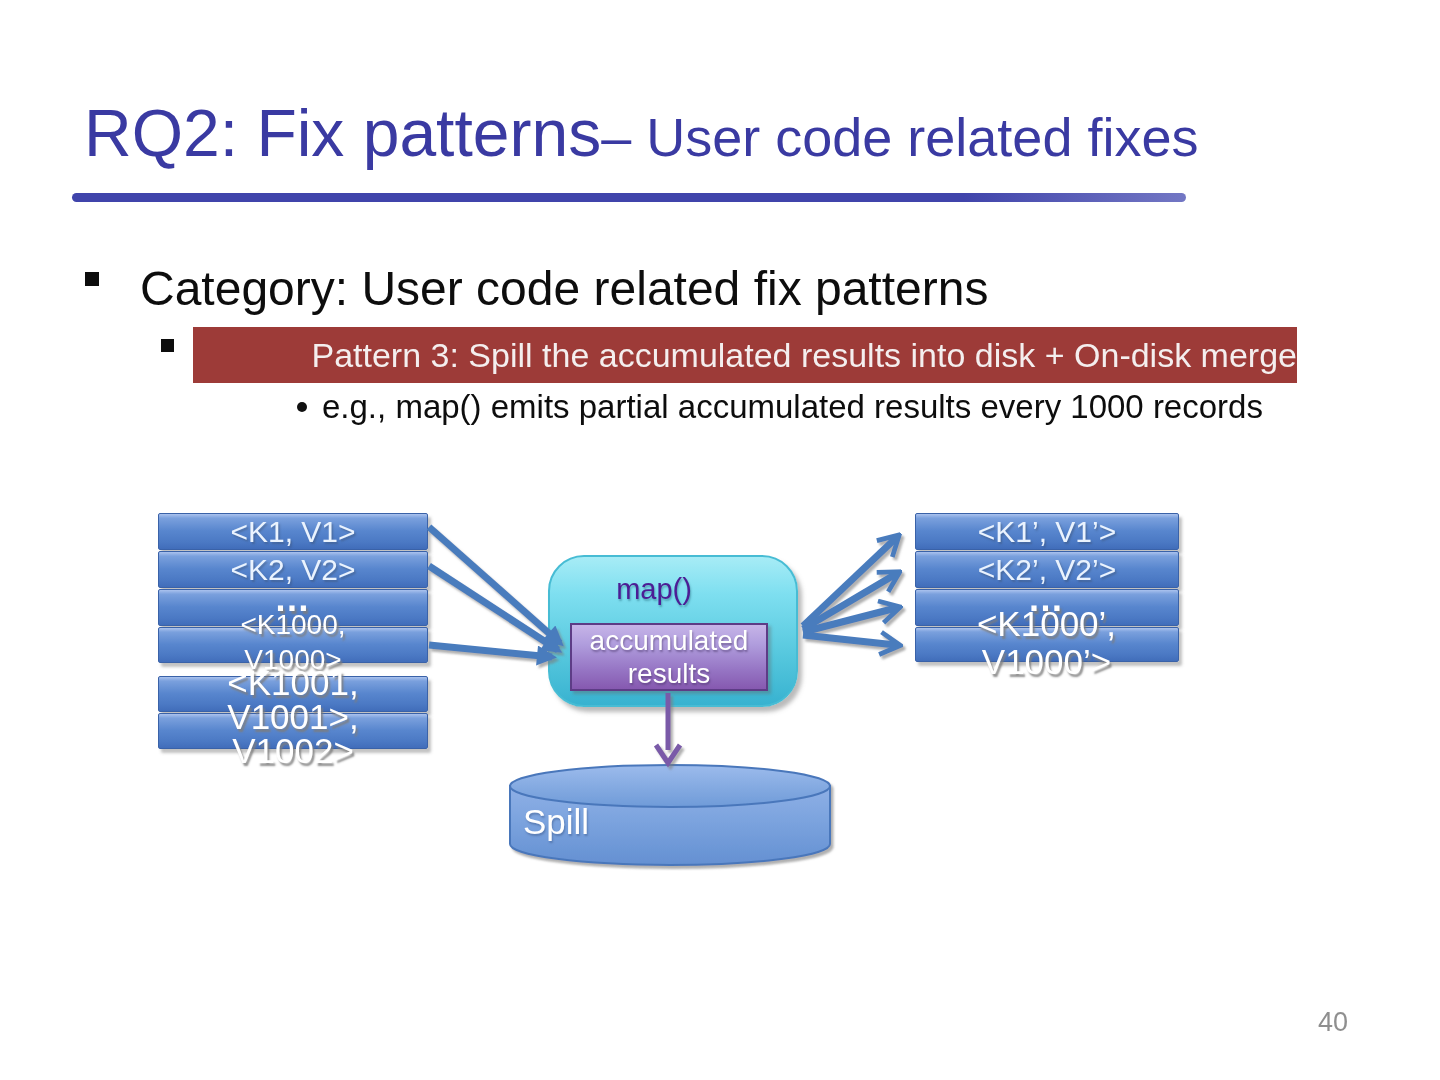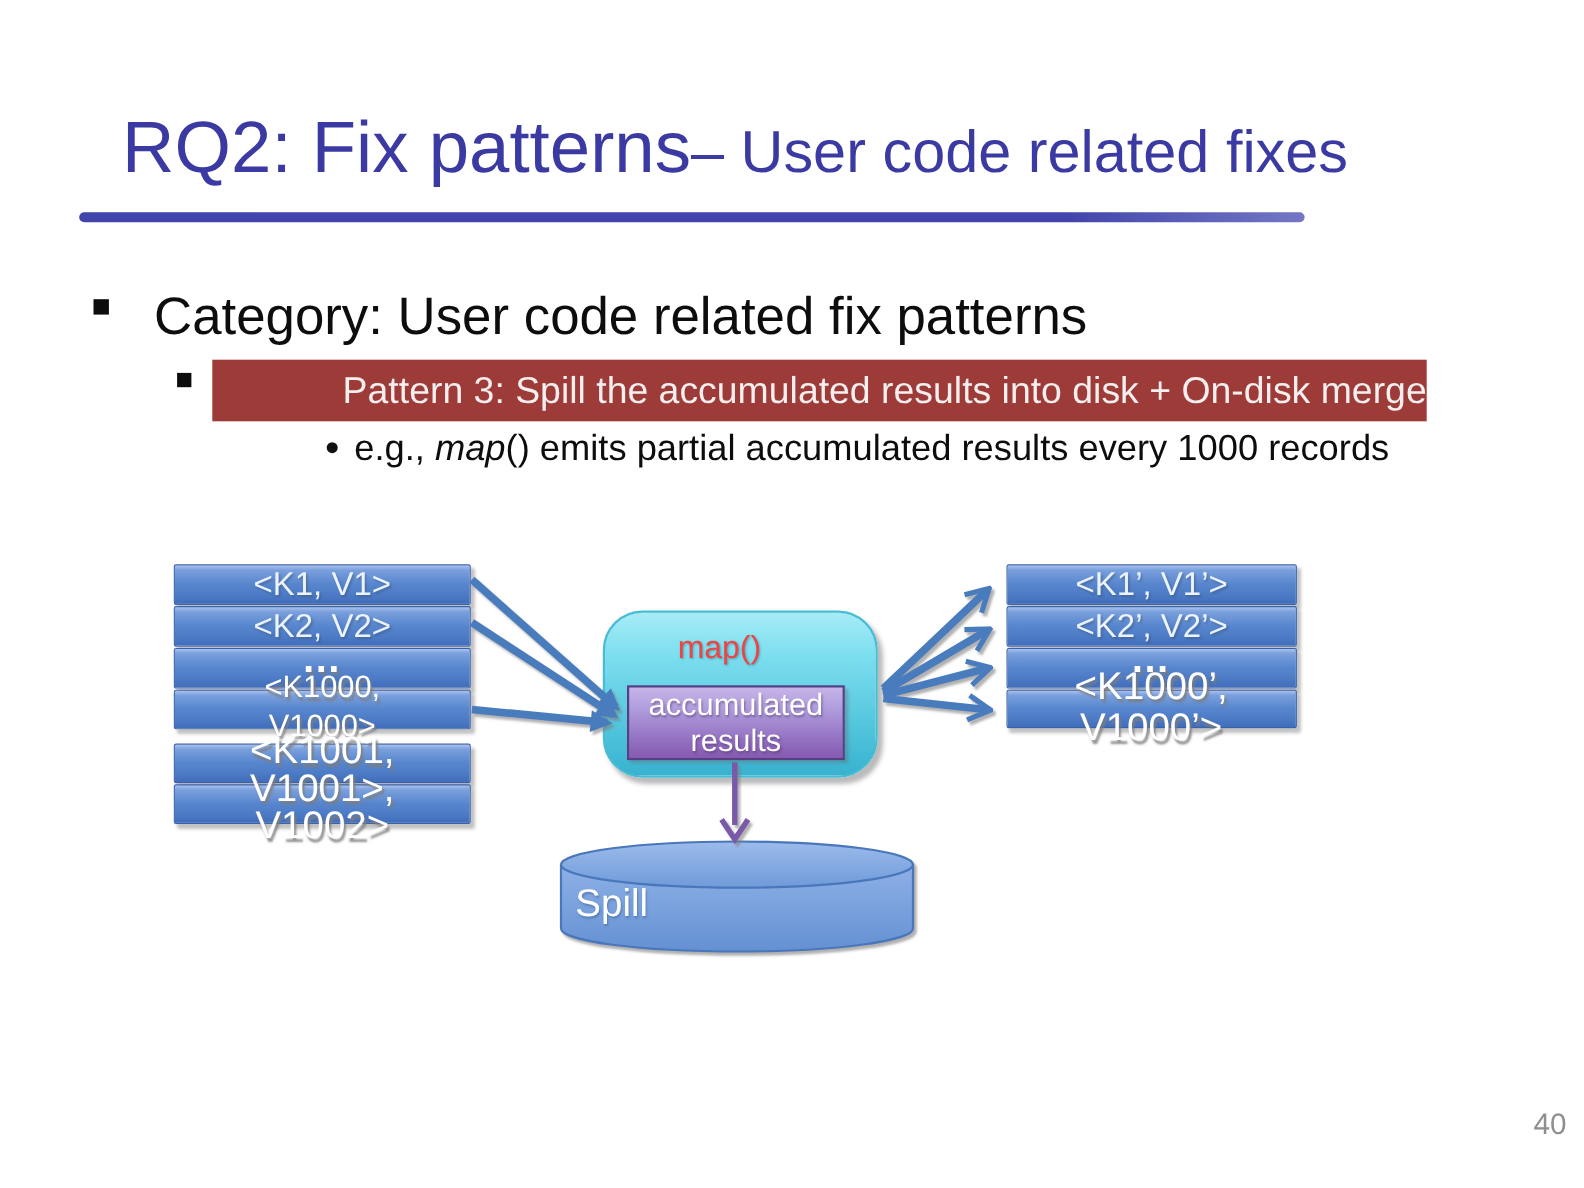--- a/index.html
+++ b/index.html
@@ -1,35 +1,35 @@
 <!DOCTYPE html>
 <html><head>
 <meta charset="utf-8">
 <style>
   html,body{margin:0;padding:0;background:#fff;}
   .slide{position:relative;width:1440px;height:1080px;background:#ffffff;overflow:hidden;
          font-family:"Liberation Sans","DejaVu Sans",sans-serif;}
 
   
   .title{position:absolute;left:84px;top:98px;color:#3a3aa2;white-space:nowrap;line-height:1.08;}
-  .title-main{font-size:66px;margin-left:27px;}
+  .title-main{font-size:66px;}
   .title-sub{font-size:54px;}
   .title-underline{position:absolute;left:72px;top:193px;width:1114px;height:9px;border-radius:5px;
          background:linear-gradient(90deg,#4044ab 0%,#4044ab 80%,#7377c4 100%);}
 
   
   .sq{position:absolute;background:#0d0d0d;}
   .sq.lvl1{left:85px;top:272px;width:14px;height:14px;}
   .sq.lvl2{left:161px;top:339px;width:13px;height:13px;}
   .category-text{position:absolute;left:140px;top:261px;font-size:48px;color:#0d0d0d;white-space:nowrap;}
   .pattern-box{position:absolute;left:193px;top:327px;width:1104px;height:56px;background:#9d3b38;
          color:#f4eeee;font-size:34px;line-height:56px;padding-left:15px;box-sizing:border-box;white-space:nowrap;text-align:right;}
   .dot{position:absolute;left:297px;top:402px;width:10px;height:10px;border-radius:50%;background:#111;}
   .example-text{position:absolute;left:322px;top:388px;font-size:33px;color:#0d0d0d;white-space:nowrap;}
-  .example-text .it{font-style:italic;}
+  .example-text .it{}
 
   
   .bar{position:absolute;width:270px;border:1px solid #3a62a8;border-radius:2px;box-sizing:border-box;
        background:linear-gradient(180deg,#aac2ee 0%,#7aa0dd 12%,#5886ce 48%,#4b79c4 80%,#416dba 100%);
        box-shadow:3px 4px 3px rgba(120,120,120,.45);
        display:flex;align-items:center;justify-content:center;z-index:1;}
   .bar .bar-label{color:#eaf3fe;font-size:30px;text-shadow:1.5px 2px 2px rgba(60,80,110,.45);white-space:nowrap;}
   .lb{left:158px;}
   .lb1{top:513px;height:37px;} .lb2{top:551px;height:37px;} .lb3{top:589px;height:37px;}
   .lb4{top:627px;height:36px;} .lb5{top:676px;height:36px;} .lb6{top:713px;height:36px;}
@@ -42,34 +42,34 @@
   .ell-left{left:158px;width:270px;top:578px;font-size:36px;font-weight:bold;letter-spacing:2px;}
   .ovf-a{left:158px;width:270px;top:607px;font-size:28px;line-height:35px;}
   .ovf-b{left:158px;width:270px;top:666px;font-size:35px;line-height:34px;}
   .ell-right{left:915px;width:263px;top:578px;font-size:36px;font-weight:bold;letter-spacing:2px;}
   .ovf-r{left:915px;width:263px;top:605px;font-size:35px;line-height:38px;}
 
   
   .map-box{position:absolute;left:548px;top:555px;width:250px;height:152px;border-radius:36px;
        background:linear-gradient(180deg,#a7ecf6 0%,#7edff0 25%,#52c5dc 70%,#38b2d0 100%);
        border:2px solid #47bcd4;box-shadow:4px 5px 4px rgba(120,120,120,.5);box-sizing:border-box;z-index:1;}
-  .map-label{position:absolute;left:548px;top:573px;width:212px;text-align:center;color:#ef4444;
+  .map-label{position:absolute;left:548px;top:573px;width:212px;text-align:center;color:#4c1d95;
        font-size:29px;z-index:2;text-shadow:1px 1.5px 2px rgba(40,110,130,.5);}
   .inner-box{position:absolute;left:570px;top:623px;width:198px;height:68px;box-sizing:border-box;
        background:linear-gradient(180deg,#c6b4e8 0%,#b09ddd 30%,#9675c4 70%,#8659b0 100%);
        border:2px solid #5d3c86;box-shadow:3px 3px 3px rgba(100,100,100,.4);
        display:flex;flex-direction:column;align-items:center;justify-content:center;z-index:2;}
   .inner-box div{color:#fff;font-size:28px;line-height:33px;text-shadow:1px 1.5px 2px rgba(70,50,100,.5);}
 
   
   .overlay{position:absolute;left:0;top:0;width:1440px;height:1080px;z-index:5;pointer-events:none;}
   .disk-label{position:absolute;left:523px;top:802px;font-size:35px;color:#fff;z-index:6;
        text-shadow:1px 1.5px 2px rgba(60,90,140,.5);}
 
-  .page-number{position:absolute;left:1394px;top:1007px;font-size:27px;color:#8f8f8f;}
+  .page-number{position:absolute;left:1318px;top:1007px;font-size:27px;color:#8f8f8f;}
 </style>
 </head>
 <body>
 
 <div class="slide">
 
   <div class="title">
     <span class="title-main">RQ2: Fix patterns</span><span class="title-sub">– User code related fixes</span>
   </div>
   <div class="title-underline"></div>

